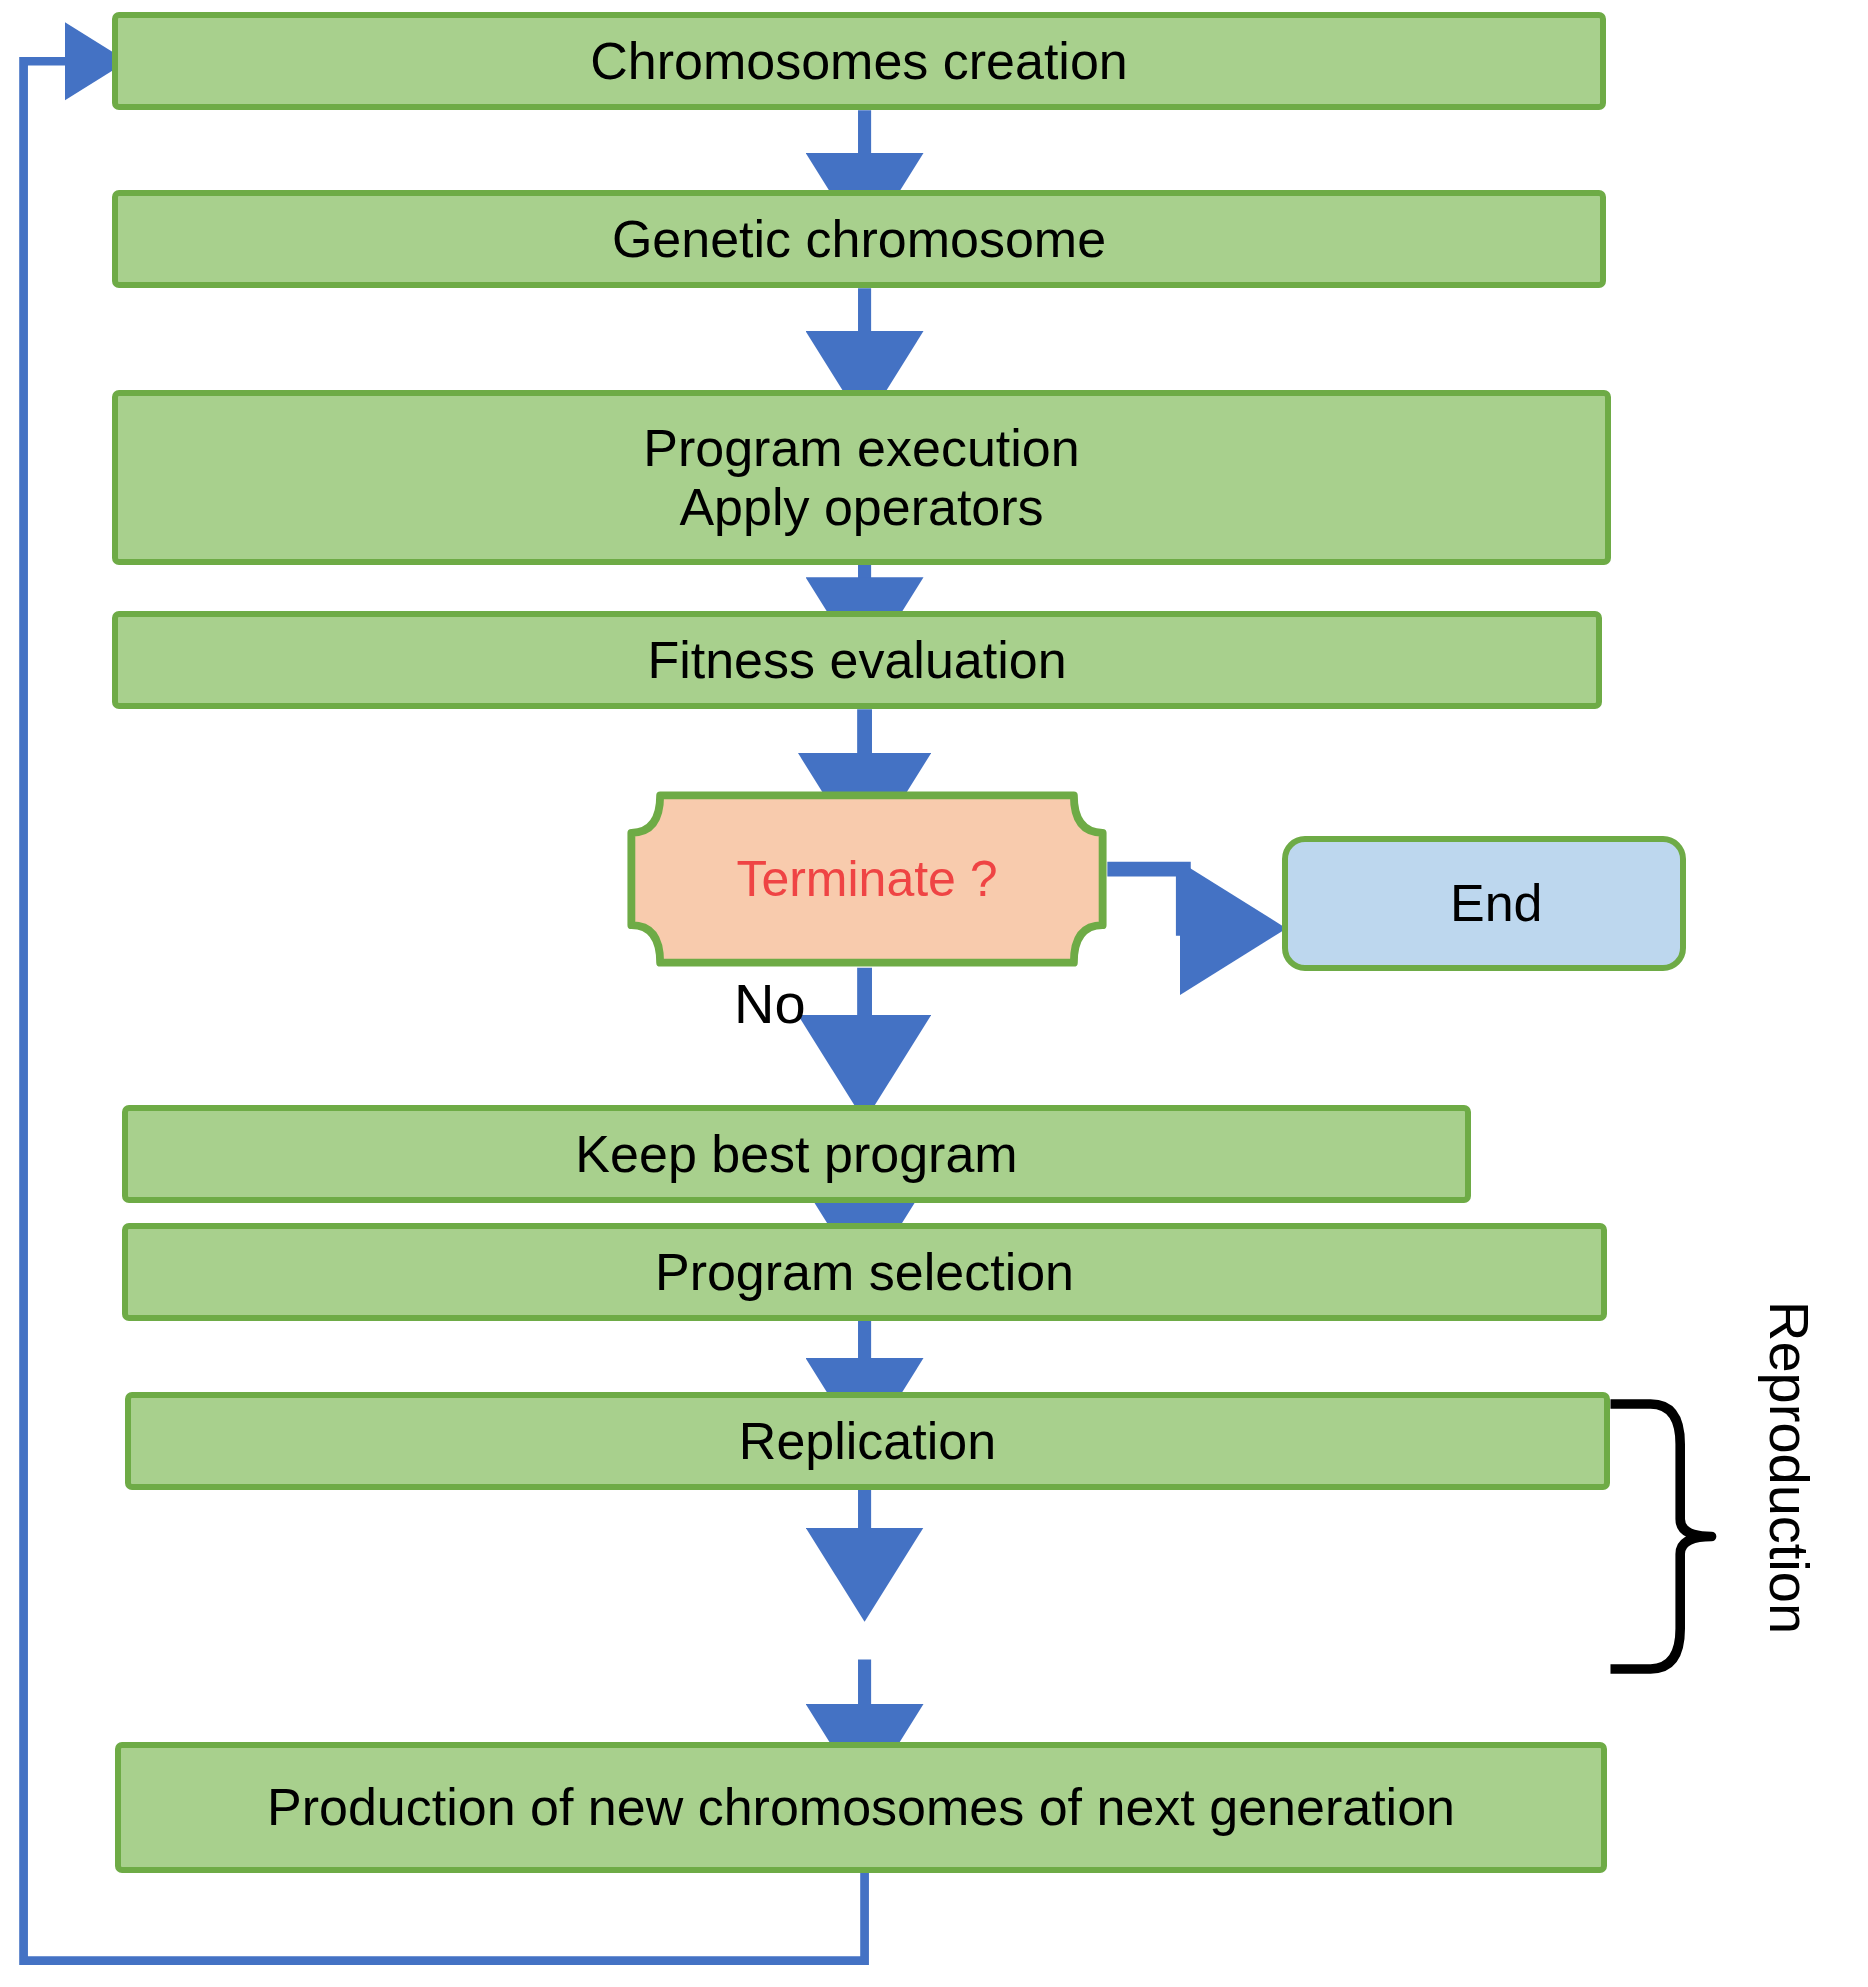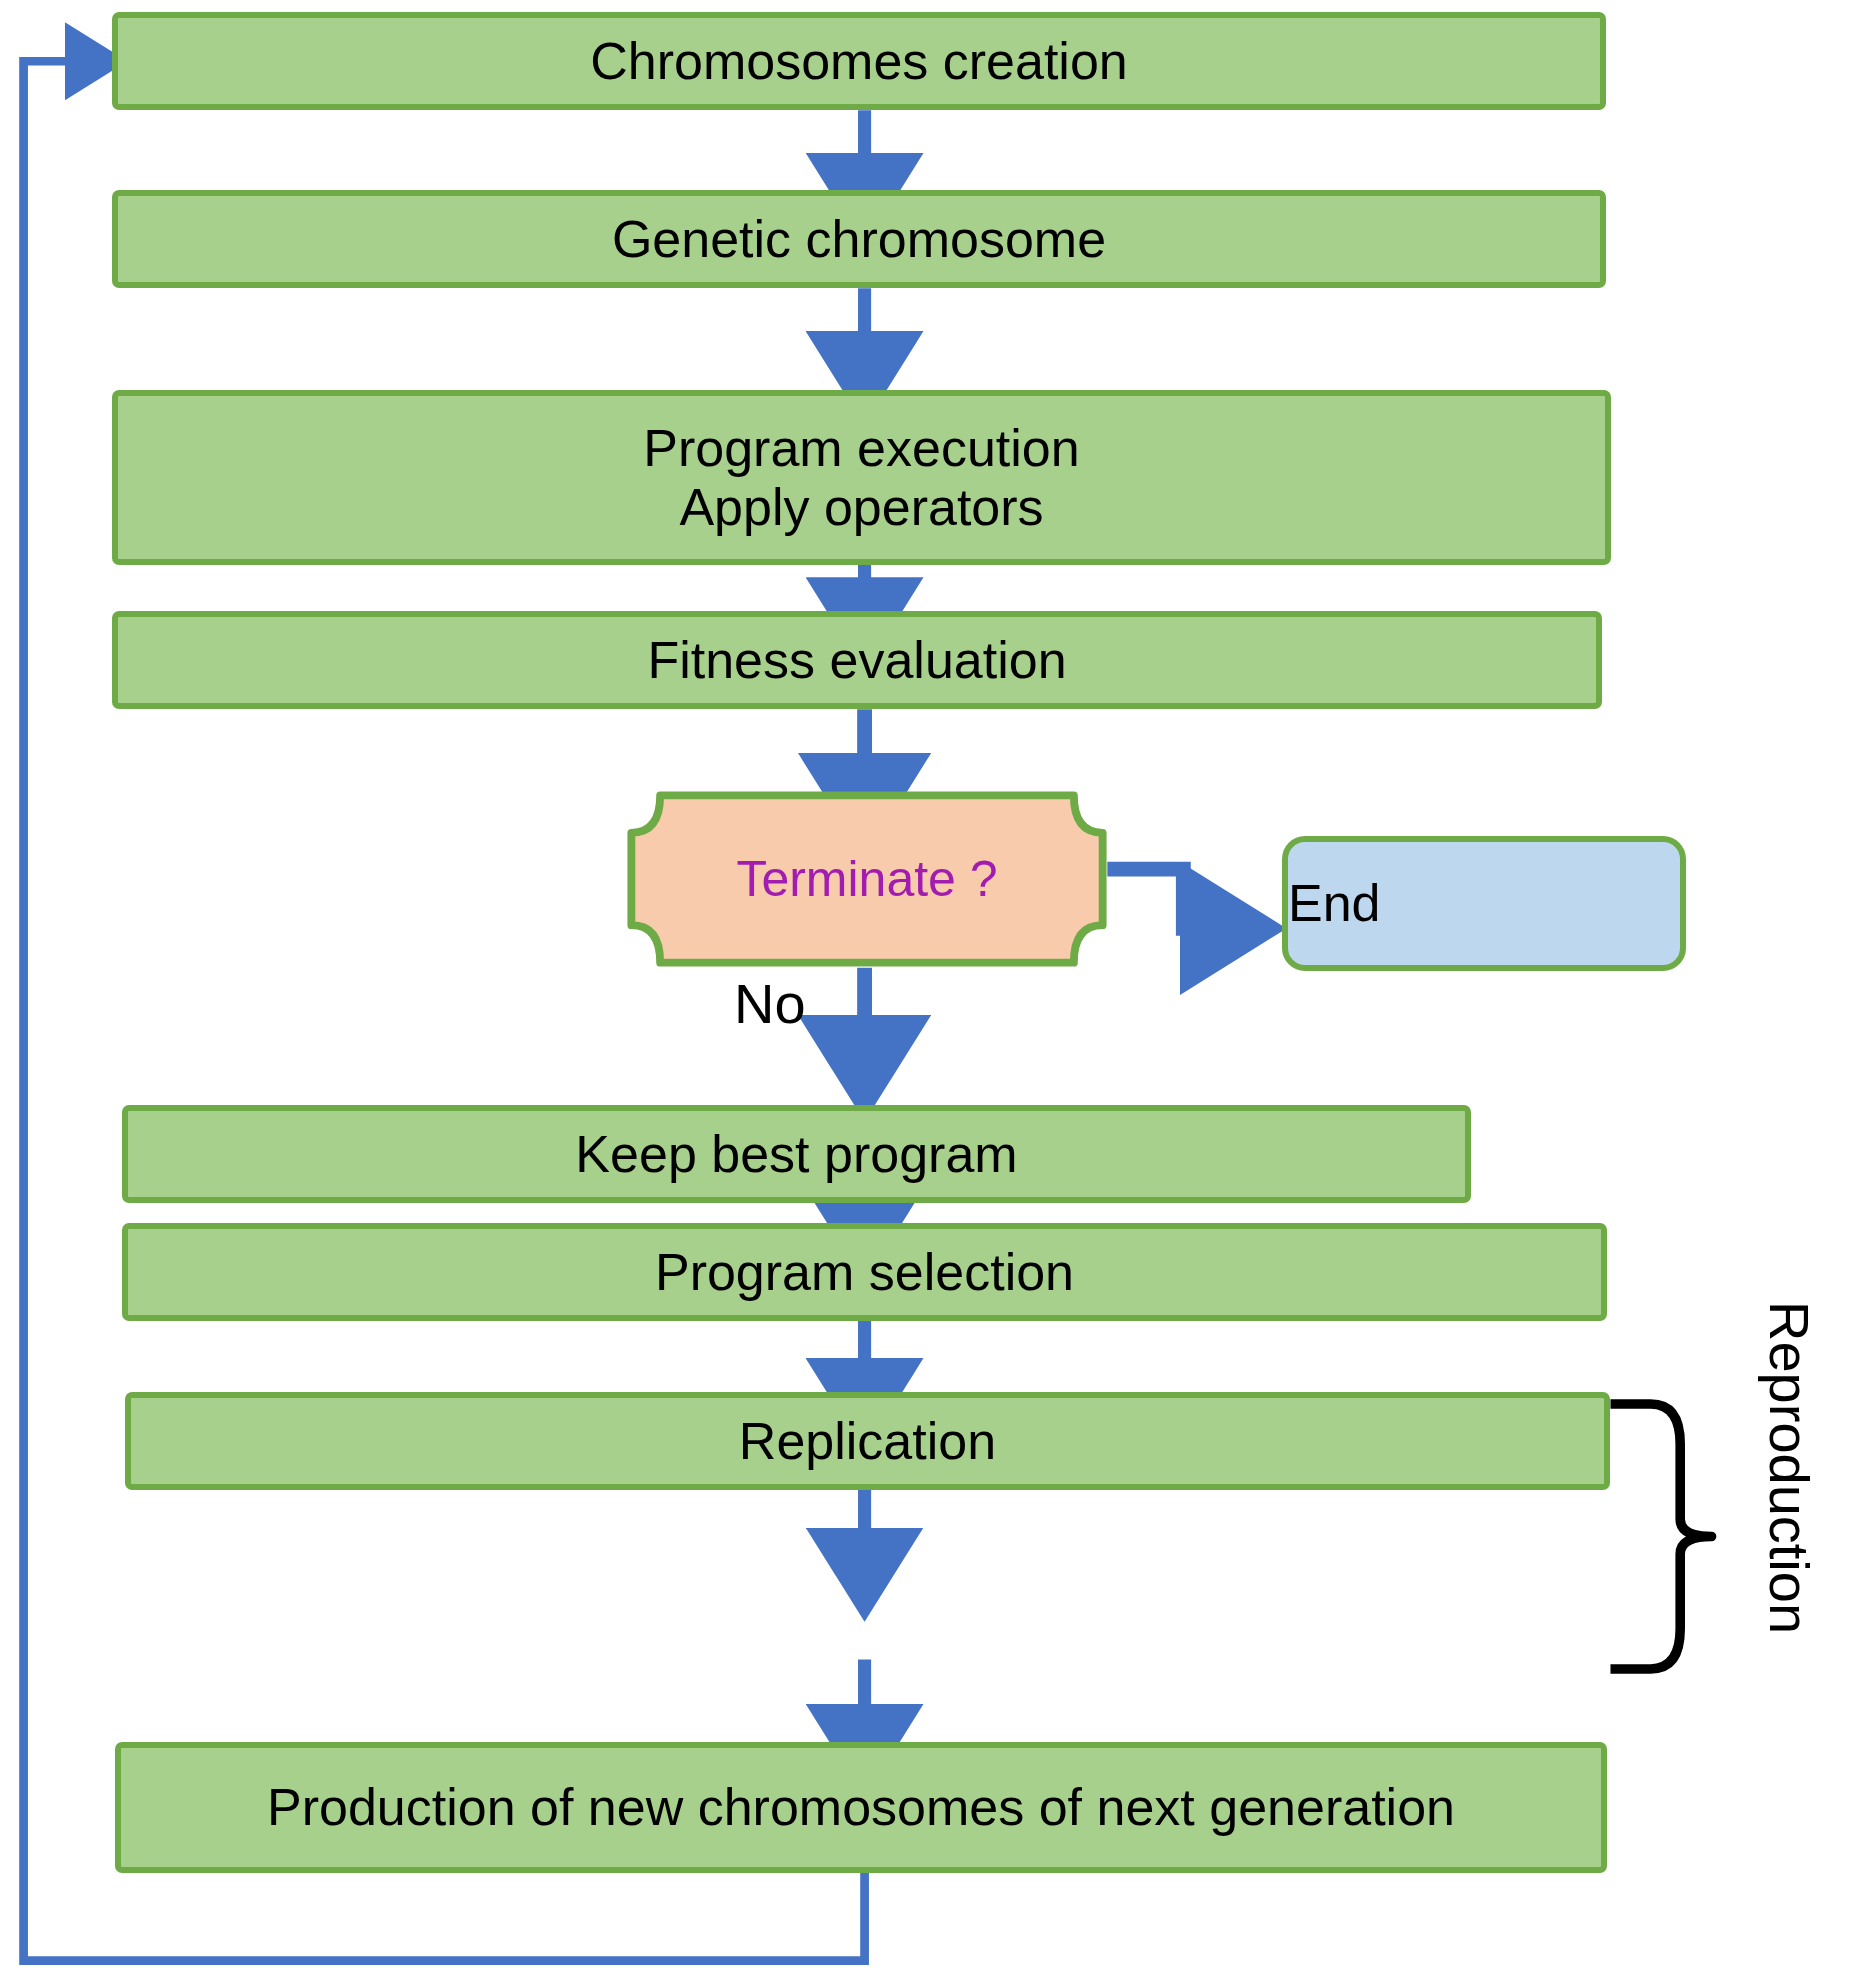--- a/index.html
+++ b/index.html
@@ -37,38 +37,39 @@
   }
   .proc.tall {
     font-size: 52px;
   }
   .endbox {
     background: #BDD7EE;
     border: 6.1px solid #6EAB46;
     border-radius: 23px;
     font-size: 52px;
     justify-content: flex-start;
+    padding-left: 162px;
   }
   
   .decision-wrap {
     position: absolute;
   }
   .decision-wrap svg {
     display: block;
     width: 100%;
     height: 100%;
   }
   .decision-label {
     position: absolute;
     inset: 0;
     display: flex;
     align-items: center;
     justify-content: center;
     font-size: 50px;
-    color: #a21caf;
+    color: #ef4444;
   }
   
   .conn {
     position: absolute;
     pointer-events: none;
   }
   .conn svg { display: block; overflow: visible; }
   
   .plain-label {
     position: absolute;

